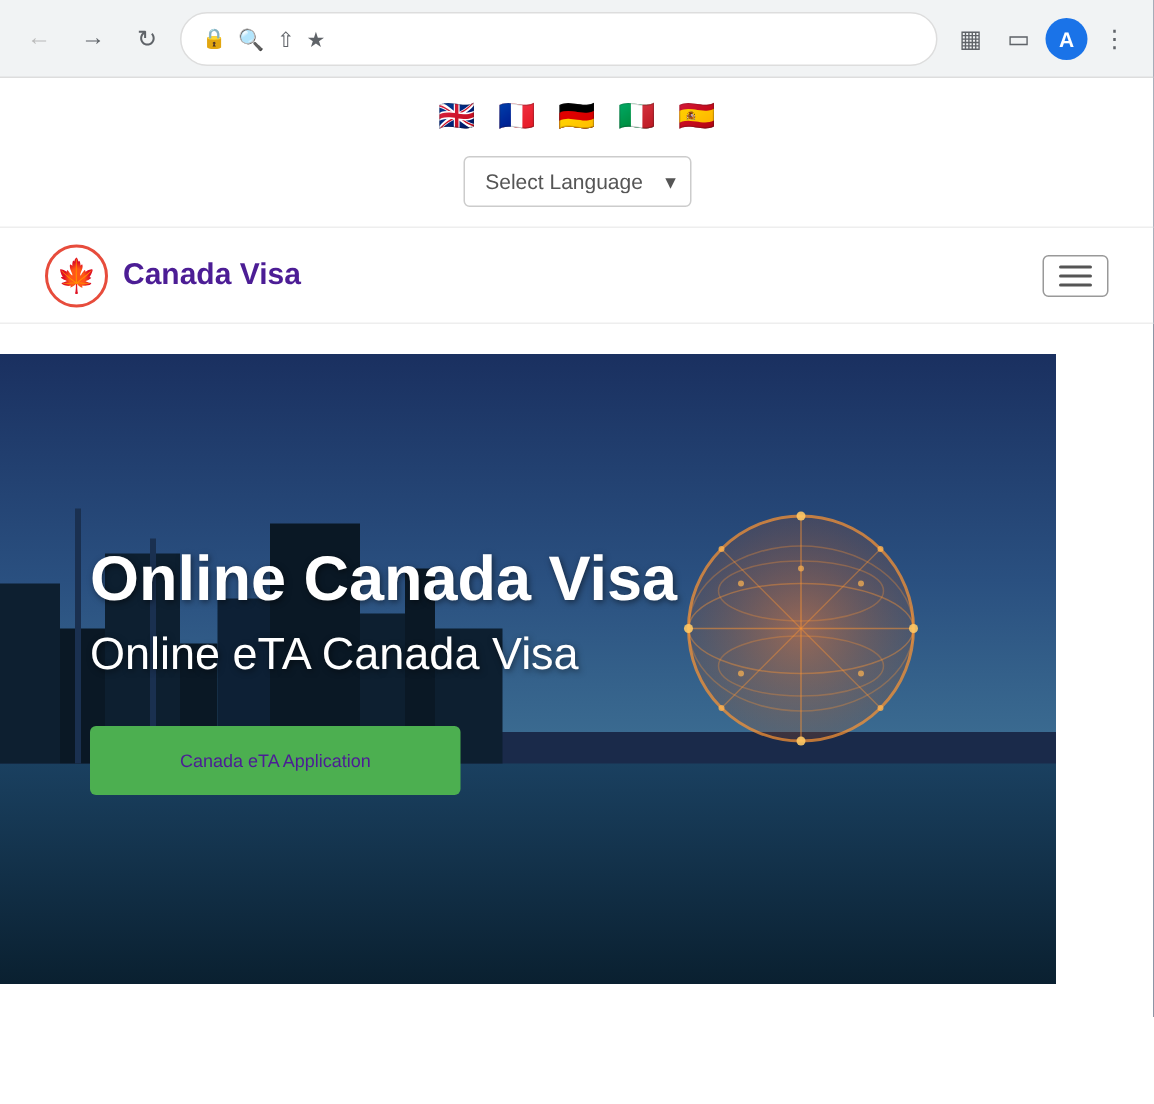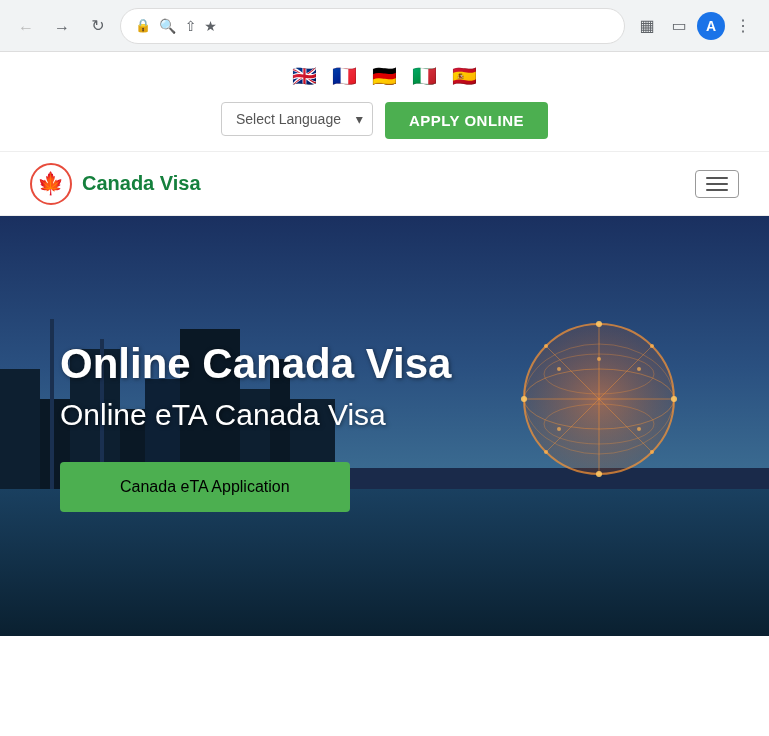--- a/index.html
+++ b/index.html
@@ -146,45 +146,46 @@
     .logo-icon {
       width: 42px; height: 42px;
       border-radius: 50%;
       border: 2px solid #e74c3c;
       display: flex; align-items: center; justify-content: center;
       font-size: 22px;
       color: #e74c3c;
     }
     .logo-text {
       font-size: 20px;
-      color: #15803d;
+      color: #4c1d95;
       font-weight: 600;
     }
     .hamburger {
       border: 1px solid #999;
       border-radius: 4px;
       background: transparent;
       padding: 6px 10px;
       cursor: pointer;
       display: flex; flex-direction: column; gap: 4px;
     }
     .hamburger span {
       display: block;
       width: 22px; height: 2px;
       background: #555;
       border-radius: 2px;
     }
 
     
     .hero {
       position: relative;
-      width: 769px;
+      width: 704px;
       height: 420px;
       overflow: hidden;
       background: #1a2a4a;
+      margin-top: 20px;
     }
     
     .hero-scene {
       position: absolute;
       top: 0; left: 0; right: 0; bottom: 0;
     }
     
     .sky {
       position: absolute;
       top: 0; left: 0; right: 0;
@@ -239,25 +240,25 @@
     }
     .hero-subtitle {
       color: #fff;
       font-size: 30px;
       font-weight: 500;
       text-shadow: 1px 1px 4px rgba(0,0,0,0.5);
       margin-bottom: 30px;
     }
     .hero-cta {
       background: #4caf50;
-      color: #000000;
+      color: #4c1d95;
       border: none;
       border-radius: 4px;
       padding: 16px 60px;
-      font-size: 16px;
+      font-size: 12px;
       cursor: pointer;
       font-weight: 500;
     }
 
     
     .bld1 { left: 0; width: 40px; height: 120px; background: #0d1f30; }
     .bld2 { left: 40px; width: 30px; height: 90px; background: #0a1825; }
     .bld3 { left: 70px; width: 50px; height: 140px; background: #0d1f30; }
     .bld4 { left: 120px; width: 25px; height: 80px; background: #0a1825; }
     .bld5 { left: 145px; width: 35px; height: 110px; background: #0d2035; }
@@ -303,21 +304,20 @@
       <div class="select-wrapper">
         <select class="language-select">
           <option>Select Language</option>
           <option>English</option>
           <option>French</option>
           <option>German</option>
           <option>Italian</option>
           <option>Spanish</option>
         </select>
       </div>
-      <button class="apply-btn">APPLY ONLINE</button>
     </div>
   </div>
 </div>
 
 <div class="nav-bar">
   <div class="logo">
     <div class="logo-icon">🍁</div>
     <span class="logo-text">Canada Visa</span>
   </div>
   <button class="hamburger">

